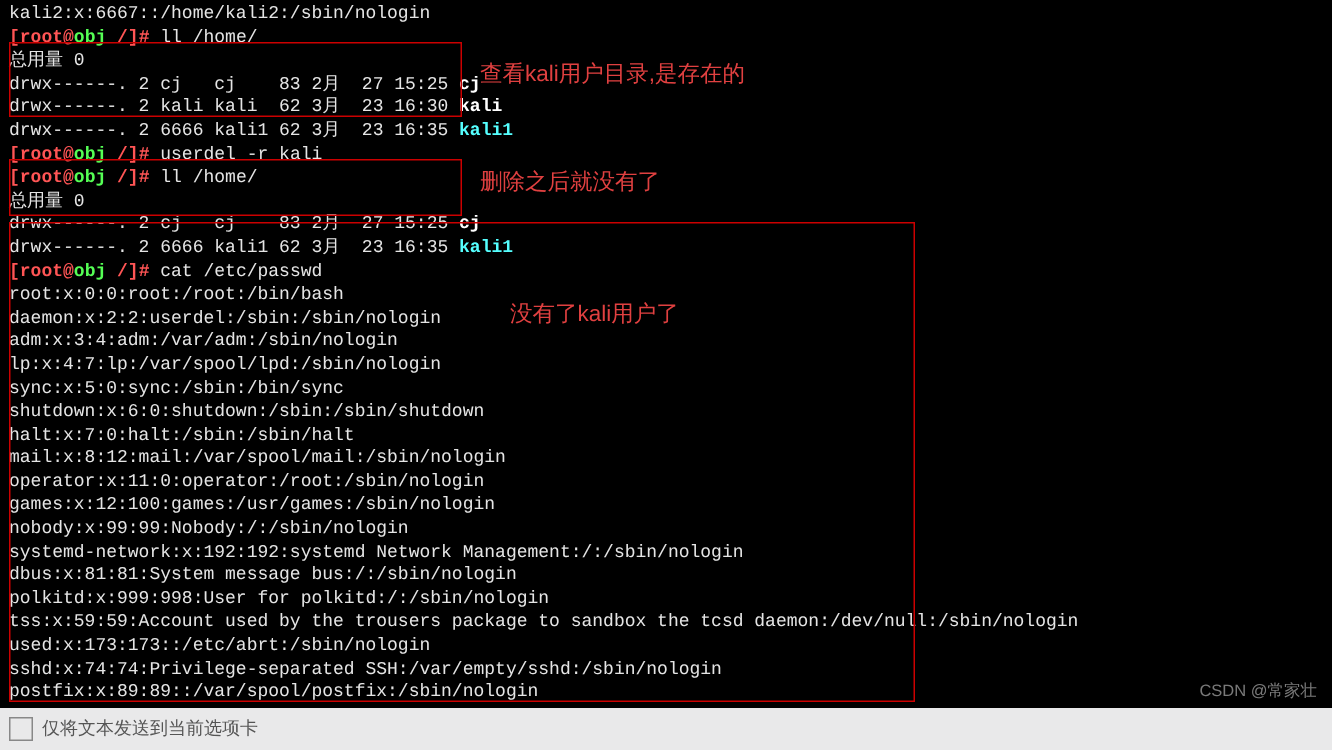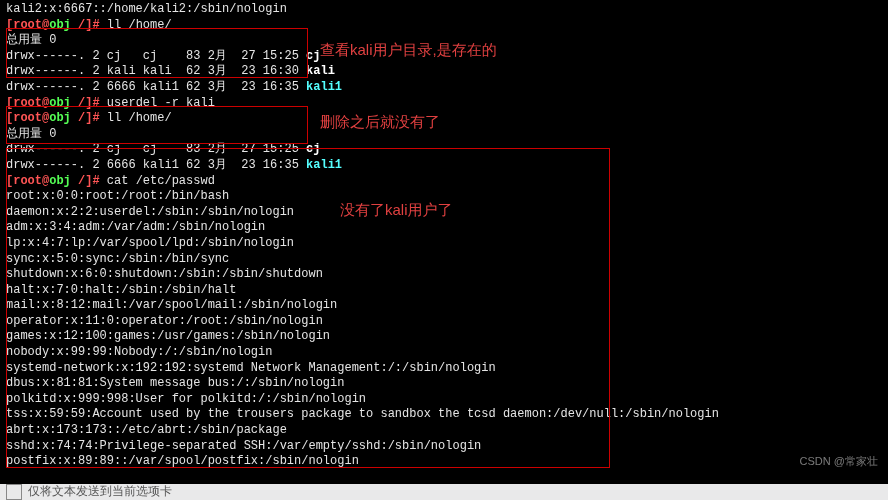--- a/index.html
+++ b/index.html
@@ -31,21 +31,21 @@
   }
   .anno {
     position: absolute;
     color: #e04040;
     font-family: "Microsoft YaHei", sans-serif;
     font-size: 15px;
   }
   .statusbar {
     position: absolute;
     left: 0; right: 0; bottom: 0;
-    height: 16px;
+    height: 28px;
     background: #e9e9ea;
     color: #555;
     font-family: "Microsoft YaHei", sans-serif;
     font-size: 12px;
     display: flex;
     align-items: center;
     padding-left: 6px;
   }
   .sb-icon {
     width: 14px; height: 14px;
@@ -89,21 +89,21 @@
   <div class="line wht">shutdown:x:6:0:shutdown:/sbin:/sbin/shutdown</div>
   <div class="line wht">halt:x:7:0:halt:/sbin:/sbin/halt</div>
   <div class="line wht">mail:x:8:12:mail:/var/spool/mail:/sbin/nologin</div>
   <div class="line wht">operator:x:11:0:operator:/root:/sbin/nologin</div>
   <div class="line wht">games:x:12:100:games:/usr/games:/sbin/nologin</div>
   <div class="line wht">nobody:x:99:99:Nobody:/:/sbin/nologin</div>
   <div class="line wht">systemd-network:x:192:192:systemd Network Management:/:/sbin/nologin</div>
   <div class="line wht">dbus:x:81:81:System message bus:/:/sbin/nologin</div>
   <div class="line wht">polkitd:x:999:998:User for polkitd:/:/sbin/nologin</div>
   <div class="line wht">tss:x:59:59:Account used by the trousers package to sandbox the tcsd daemon:/dev/null:/sbin/nologin</div>
-  <div class="line wht">abrt:x:173:173::/etc/abrt:/sbin/package</div>
+  <div class="line wht">used:x:173:173::/etc/abrt:/sbin/nologin</div>
   <div class="line wht">sshd:x:74:74:Privilege-separated SSH:/var/empty/sshd:/sbin/nologin</div>
   <div class="line wht">postfix:x:89:89::/var/spool/postfix:/sbin/nologin</div>
 
 </div>
 
 <div class="box" style="left:6px; top:28px; width:300px; height:48px;"></div>
 <div class="box" style="left:6px; top:106px; width:300px; height:36px;"></div>
 <div class="box" style="left:6px; top:148px; width:602px; height:318px;"></div>
 
 <div class="anno" style="left:320px; top:40px;">查看kali用户目录,是存在的</div>

